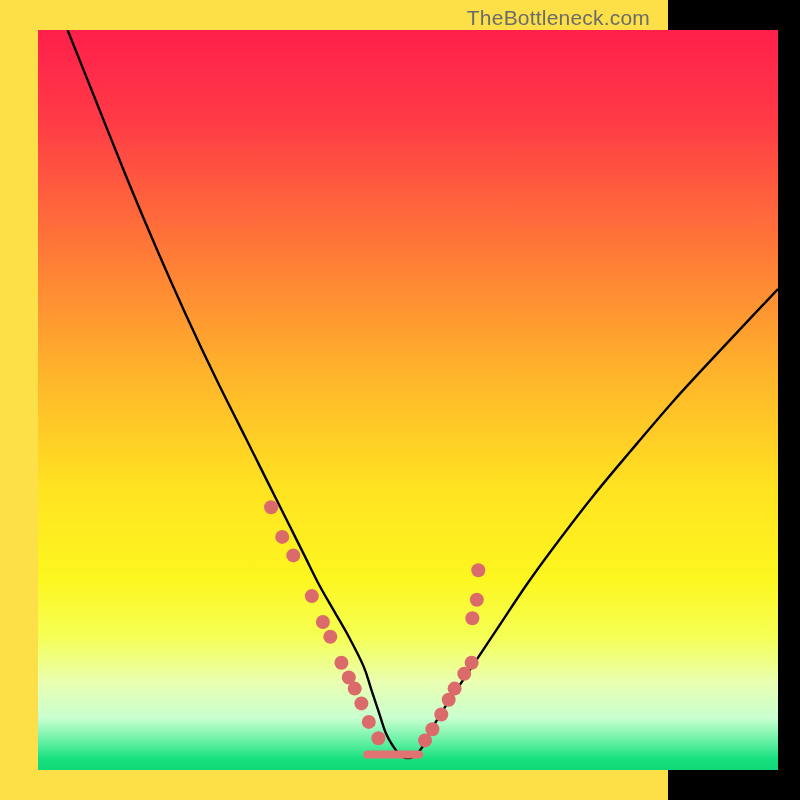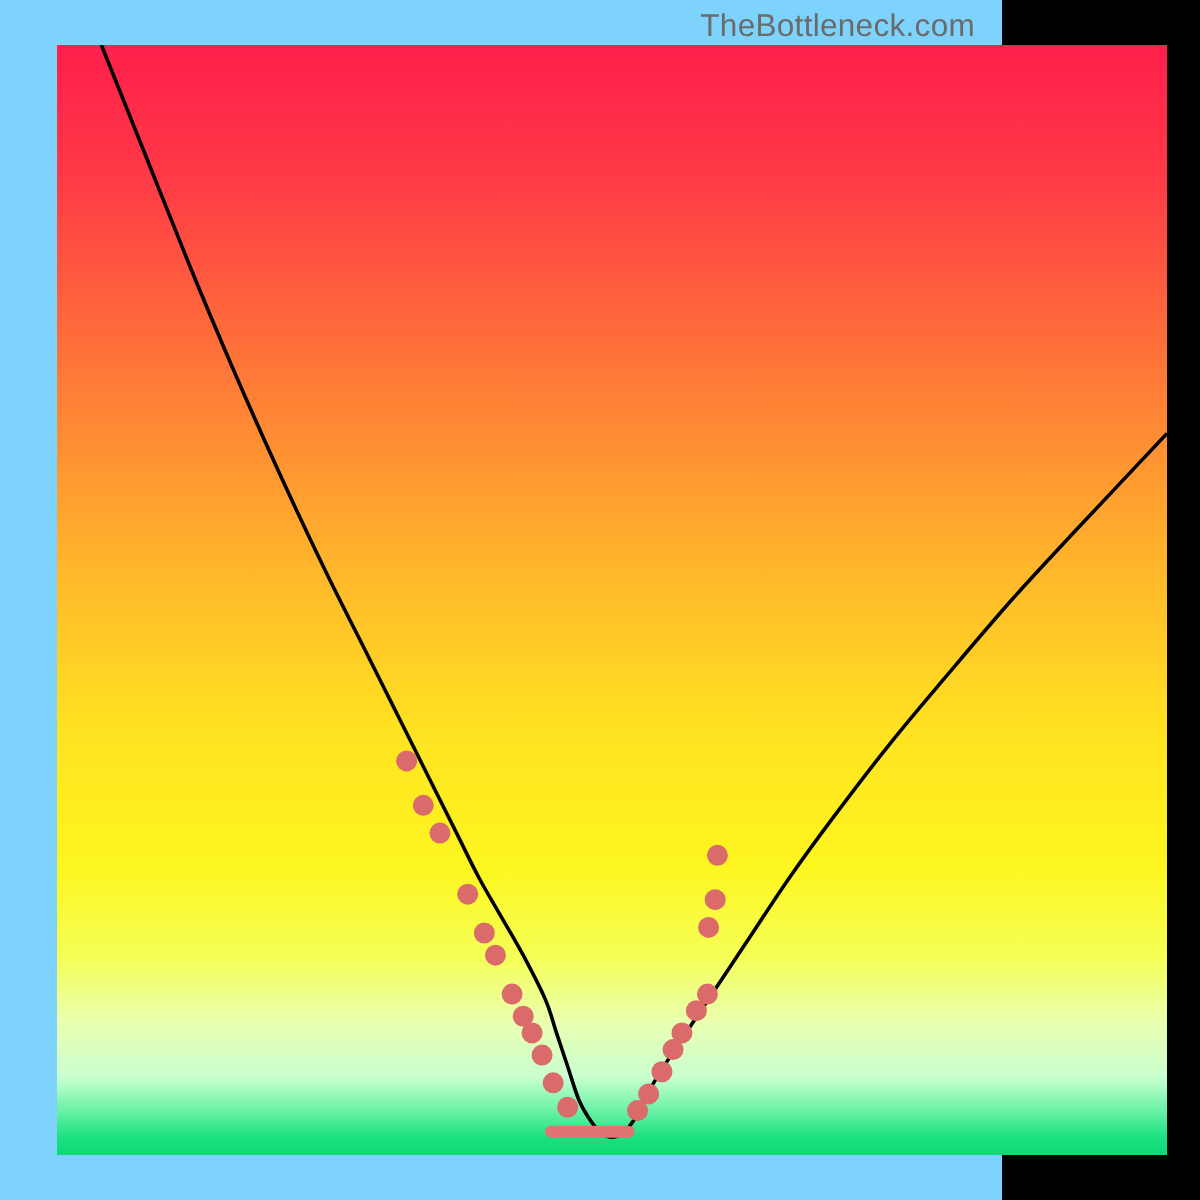--- a/index.html
+++ b/index.html
@@ -10,21 +10,21 @@
     background: #000;
     overflow: hidden;
     font-family: Arial, Helvetica, sans-serif;
   }
   .frame {
     position: absolute;
     left: 0;
     top: 0;
     width: 668px;
     height: 800px;
-    background: #7dd3fc;
+    background: #fde047;
   }
   .plot-area {
     position: absolute;
     left: 38px;
     top: 30px;
     width: 740px;
     height: 740px;
     
   }
   .gradient {

